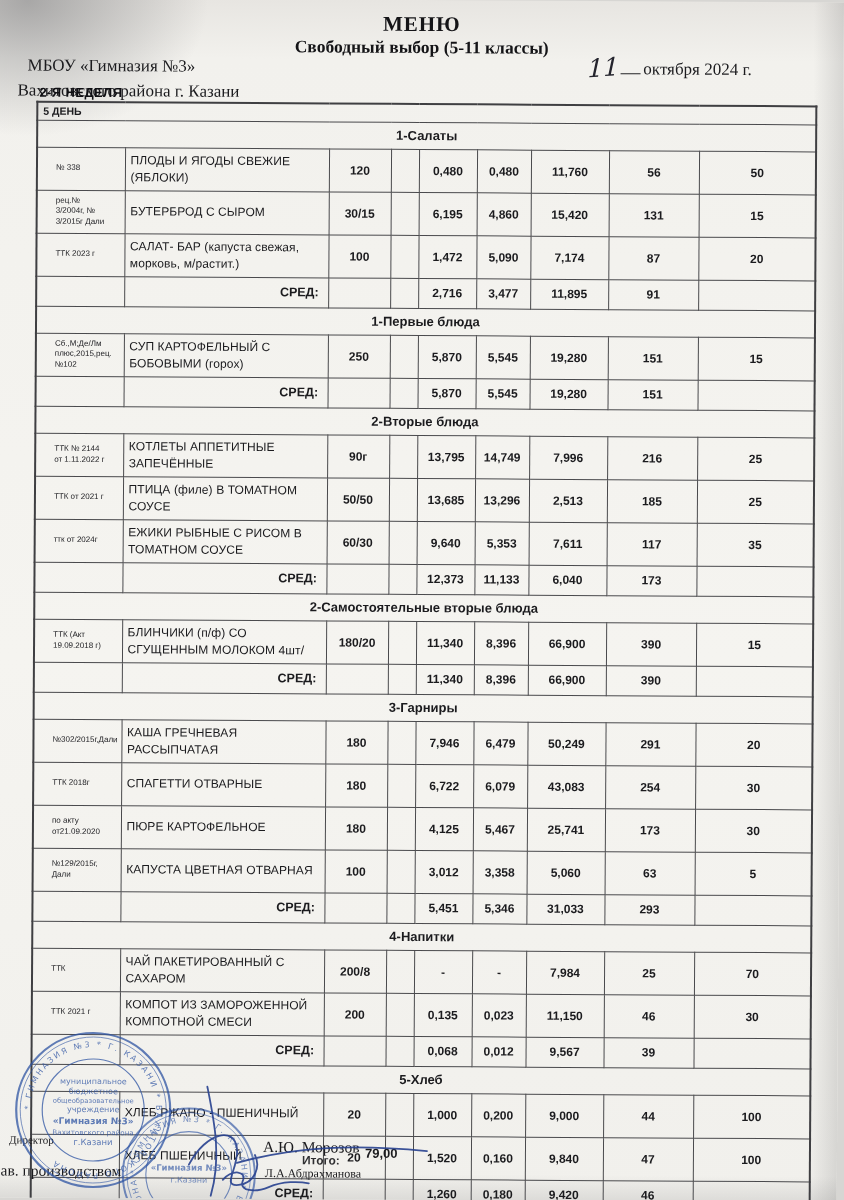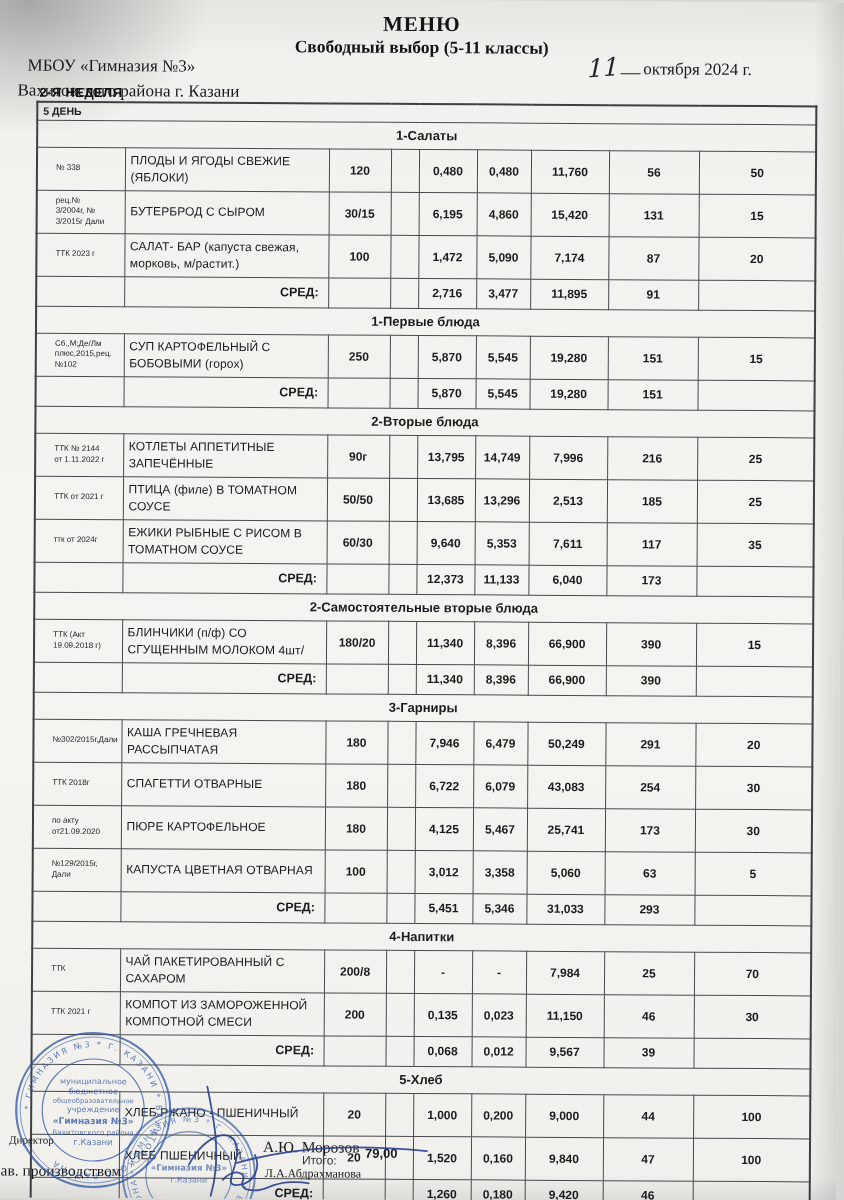--- a/index.html
+++ b/index.html
@@ -36,21 +36,21 @@
   .item-row td{height:43px}
   .avg-row td{height:30px}
   .c-ref{font-size:8px;line-height:1.3;padding:2px 18px;color:#222226}
   .c-dish{font-size:12px;line-height:1.35;padding:3px 5px;letter-spacing:.1px}
   .c-num{font-size:12px;font-weight:bold;text-align:center;padding:2px 1px}
   .c-spacer{}
   .c-avg-label{font-size:12.5px;font-weight:bold;text-align:right;padding-right:9px}
 
   .f-director-label{position:absolute;left:16px;top:1136px;font-family:"Liberation Serif",serif;font-size:11px;z-index:1}
   .f-director-name{position:absolute;left:270px;top:1139px;font-family:"Liberation Serif",serif;font-size:15.5px;z-index:1}
-  .f-total-label{position:absolute;left:309px;top:1154px;font-size:12px;font-weight:normal;z-index:1;opacity:.9}
+  .f-total-label{position:absolute;left:309px;top:1154px;font-size:12px;font-weight:bold;z-index:1;opacity:.9}
   .f-total-value{position:absolute;left:372px;top:1146px;font-size:13px;font-weight:bold;z-index:1}
   .f-chef-label{position:absolute;left:0;top:1164px;font-family:"Liberation Serif",serif;font-size:15.5px;z-index:1}
   .f-chef-name{position:absolute;left:272px;top:1167px;font-family:"Liberation Serif",serif;font-size:12px;z-index:1}
 
   svg.overlay{position:absolute;left:0;top:0;z-index:5;pointer-events:none}
   .stamp-text{font-family:"DejaVu Sans",sans-serif}
 </style>
 </head>
 <body>
 

